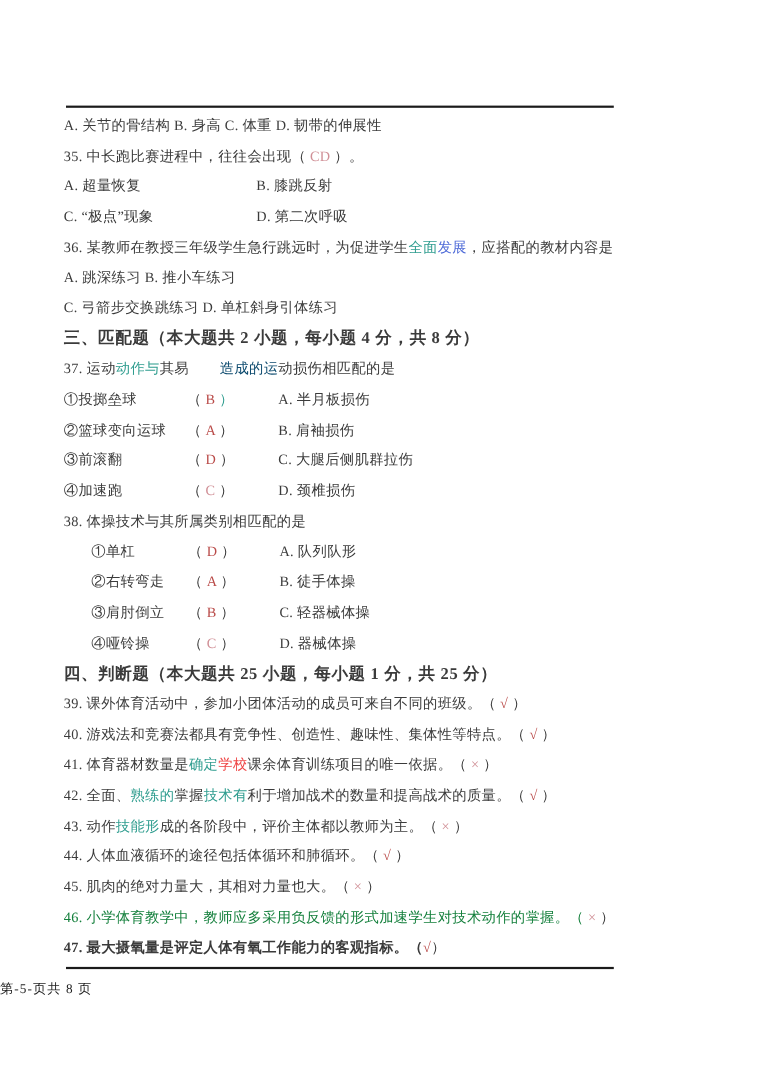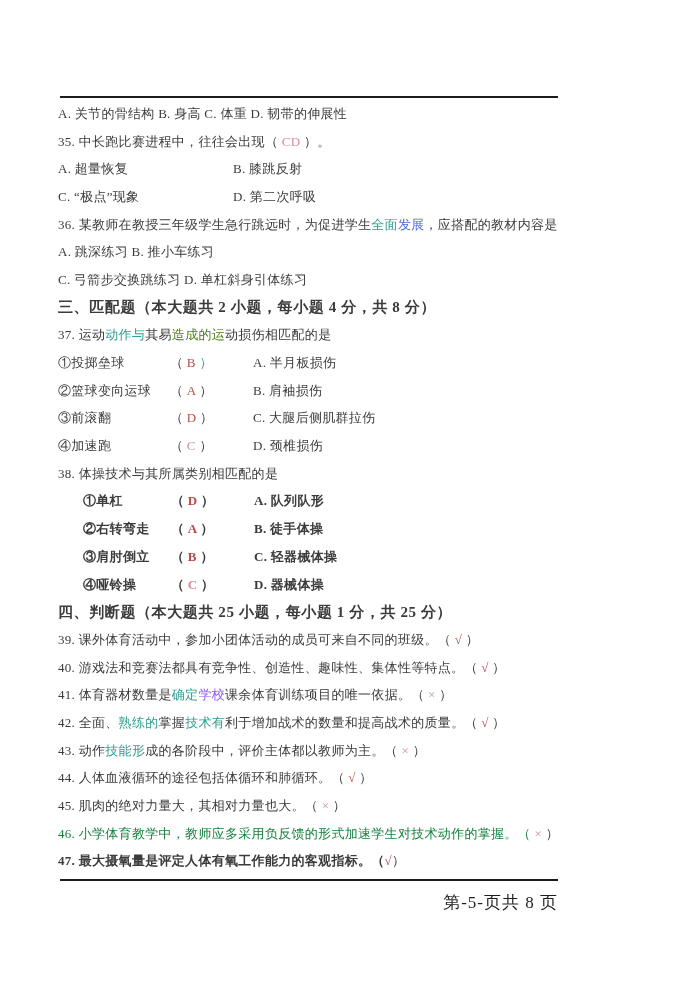--- a/index.html
+++ b/index.html
@@ -14,55 +14,55 @@
   .rule-bottom{top:879px;}
   .content{position:absolute;left:58px;top:100px;width:582px;}
   .line{
     height:27.7px;display:flex;align-items:center;
     font-size:13px;color:#3b3b3b;white-space:pre;letter-spacing:0.3px;
   }
   .heading{font-size:15px;font-weight:bold;color:#181818;letter-spacing:0.6px;}
   .col-left{display:inline-block;width:175px;}
   .match .m-item{display:inline-block;width:112px;}
   .match .m-ans{display:inline-block;width:83px;}
-  .match.indent{padding-left:25px;font-weight:bold;}
+  .match.indent{padding-left:25px;}
   .match.indent .m-item{width:88px;}
   .footer{
     position:absolute;top:891px;left:0;width:100%;
-    text-align:right;font-size:17px;color:#1f1f1f;letter-spacing:1px;
+    text-align:left;font-size:12px;color:#1f1f1f;letter-spacing:1px;
   }
 </style>
 </head>
 <body>
 
 <div class="page">
   <div class="rule rule-top"></div>
   <main class="content">
       <div class="line"><span style="color: rgb(59, 59, 59);">A. 关节的骨结构 B. 身高 C. 体重 D. 韧带的伸展性</span></div>
       <div class="line"><span style="color: rgb(59, 59, 59);">35. 中长跑比赛进程中，往往会出现（ </span><span style="color: rgb(208, 143, 150);">CD</span><span style="color: rgb(59, 59, 59);"> ）。</span></div>
       <div class="line"><span class="col-left"><span style="color: rgb(59, 59, 59);">A. 超量恢复</span></span><span class="col-right"><span style="color: rgb(59, 59, 59);">B. 膝跳反射</span></span></div>
       <div class="line"><span class="col-left"><span style="color: rgb(59, 59, 59);">C. “极点”现象</span></span><span class="col-right"><span style="color: rgb(59, 59, 59);">D. 第二次呼吸</span></span></div>
       <div class="line"><span style="color: rgb(59, 59, 59);">36. 某教师在教授三年级学生急行跳远时，为促进学生</span><span style="color: rgb(47, 157, 143);">全面</span><span style="color: rgb(79, 107, 216);">发展</span><span style="color: rgb(59, 59, 59);">，应搭配的教材内容是（ </span><span style="color: rgb(208, 143, 150);">BD</span><span style="color: rgb(59, 59, 59);"> ）。</span></div>
       <div class="line"><span style="color: rgb(59, 59, 59);">A. 跳深练习 B. 推小车练习</span></div>
       <div class="line"><span style="color: rgb(59, 59, 59);">C. 弓箭步交换跳练习 D. 单杠斜身引体练习</span></div>
       <div class="line heading"><span style="color: rgb(59, 59, 59);">三、匹配题（本大题共 2 小题，每小题 4 分，共 8 分）</span></div>
-      <div class="line"><span style="color: rgb(59, 59, 59);">37. 运动</span><span style="color: rgb(47, 157, 143);">动作与</span><span style="color: rgb(59, 59, 59);">其易</span><span style="color: #4d7c0f;">造成的运</span><span style="color: rgb(59, 59, 59);">动损伤相匹配的是</span></div>
+      <div class="line"><span style="color: rgb(59, 59, 59);">37. 运动</span><span style="color: rgb(47, 157, 143);">动作与</span><span style="color: rgb(59, 59, 59);">其易</span><span style="color: #0c4a6e; margin-left: 28px;">造成的运</span><span style="color: rgb(59, 59, 59);">动损伤相匹配的是</span></div>
       <div class="line match"><span class="m-item"><span style="color: rgb(59, 59, 59);">①投掷垒球</span></span><span class="m-ans"><span style="color: rgb(59, 59, 59);">（ </span><span style="color: rgb(185, 74, 72);">B</span><span style="color: rgb(47, 157, 143);"> ）</span></span><span class="m-opt"><span style="color: rgb(59, 59, 59);">A. 半月板损伤</span></span></div>
       <div class="line match"><span class="m-item"><span style="color: rgb(59, 59, 59);">②篮球变向运球</span></span><span class="m-ans"><span style="color: rgb(59, 59, 59);">（ </span><span style="color: rgb(185, 74, 72);">A</span><span style="color: rgb(59, 59, 59);"> ）</span></span><span class="m-opt"><span style="color: rgb(59, 59, 59);">B. 肩袖损伤</span></span></div>
       <div class="line match"><span class="m-item"><span style="color: rgb(59, 59, 59);">③前滚翻</span></span><span class="m-ans"><span style="color: rgb(59, 59, 59);">（ </span><span style="color: rgb(185, 74, 72);">D</span><span style="color: rgb(59, 59, 59);"> ）</span></span><span class="m-opt"><span style="color: rgb(59, 59, 59);">C. 大腿后侧肌群拉伤</span></span></div>
       <div class="line match"><span class="m-item"><span style="color: rgb(59, 59, 59);">④加速跑</span></span><span class="m-ans"><span style="color: rgb(59, 59, 59);">（ </span><span style="color: rgb(208, 143, 150);">C</span><span style="color: rgb(59, 59, 59);"> ）</span></span><span class="m-opt"><span style="color: rgb(59, 59, 59);">D. 颈椎损伤</span></span></div>
       <div class="line"><span style="color: rgb(59, 59, 59);">38. 体操技术与其所属类别相匹配的是</span></div>
       <div class="line match indent"><span class="m-item"><span style="color: rgb(59, 59, 59);">①单杠</span></span><span class="m-ans"><span style="color: rgb(59, 59, 59);">（ </span><span style="color: rgb(185, 74, 72);">D</span><span style="color: rgb(59, 59, 59);"> ）</span></span><span class="m-opt"><span style="color: rgb(59, 59, 59);">A. 队列队形</span></span></div>
       <div class="line match indent"><span class="m-item"><span style="color: rgb(59, 59, 59);">②右转弯走</span></span><span class="m-ans"><span style="color: rgb(59, 59, 59);">（ </span><span style="color: rgb(185, 74, 72);">A</span><span style="color: rgb(59, 59, 59);"> ）</span></span><span class="m-opt"><span style="color: rgb(59, 59, 59);">B. 徒手体操</span></span></div>
       <div class="line match indent"><span class="m-item"><span style="color: rgb(59, 59, 59);">③肩肘倒立</span></span><span class="m-ans"><span style="color: rgb(59, 59, 59);">（ </span><span style="color: rgb(185, 74, 72);">B</span><span style="color: rgb(59, 59, 59);"> ）</span></span><span class="m-opt"><span style="color: rgb(59, 59, 59);">C. 轻器械体操</span></span></div>
       <div class="line match indent"><span class="m-item"><span style="color: rgb(59, 59, 59);">④哑铃操</span></span><span class="m-ans"><span style="color: rgb(59, 59, 59);">（ </span><span style="color: rgb(208, 143, 150);">C</span><span style="color: rgb(59, 59, 59);"> ）</span></span><span class="m-opt"><span style="color: rgb(59, 59, 59);">D. 器械体操</span></span></div>
       <div class="line heading"><span style="color: rgb(59, 59, 59);">四、判断题（本大题共 25 小题，每小题 1 分，共 25 分）</span></div>
       <div class="line"><span style="color: rgb(59, 59, 59);">39. 课外体育活动中，参加小团体活动的成员可来自不同的班级。（ </span><span style="color: rgb(185, 74, 72);">√</span><span style="color: rgb(59, 59, 59);"> ）</span></div>
       <div class="line"><span style="color: rgb(59, 59, 59); text-align: center;">40. 游戏法和竞赛法都具有竞争性、创造性、趣味性、集体性等特点。（ </span><span style="color: rgb(185, 74, 72);">√</span><span style="color: rgb(59, 59, 59);"> ）</span></div>
-      <div class="line"><span style="color: rgb(59, 59, 59);">41. 体育器材数量是</span><span style="color: rgb(47, 157, 143);">确定</span><span style="color: #8b5cf6;">学校</span><span style="color: rgb(59, 59, 59);">课余体育训练项目的唯一依据。（ </span><span style="color: rgb(208, 143, 150);">×</span><span style="color: rgb(59, 59, 59);"> ）</span></div>
+      <div class="line"><span style="color: rgb(59, 59, 59);">41. 体育器材数量是</span><span style="color: rgb(47, 157, 143);">确定</span><span style="color: #ef4444;">学校</span><span style="color: rgb(59, 59, 59);">课余体育训练项目的唯一依据。（ </span><span style="color: rgb(208, 143, 150);">×</span><span style="color: rgb(59, 59, 59);"> ）</span></div>
       <div class="line"><span style="color: rgb(59, 59, 59);">42. 全面、</span><span style="color: rgb(47, 157, 143);">熟练的</span><span style="color: rgb(59, 59, 59);">掌握</span><span style="color: rgb(47, 157, 143);">技术有</span><span style="color: rgb(59, 59, 59);">利于增加战术的数量和提高战术的质量。（ </span><span style="color: rgb(185, 74, 72);">√</span><span style="color: rgb(59, 59, 59);"> ）</span></div>
       <div class="line"><span style="color: rgb(59, 59, 59);">43. 动作</span><span style="color: rgb(47, 157, 143);">技能形</span><span style="color: rgb(59, 59, 59);">成的各阶段中，评价主体都以教师为主。（ </span><span style="color: rgb(208, 143, 150);">×</span><span style="color: rgb(59, 59, 59);"> ）</span></div>
       <div class="line"><span style="color: rgb(59, 59, 59);">44. 人体血液循环的途径包括体循环和肺循环。（ </span><span style="color: rgb(185, 74, 72);">√</span><span style="color: rgb(59, 59, 59);"> ）</span></div>
       <div class="line"><span style="color: rgb(59, 59, 59);">45. 肌肉的绝对力量大，其相对力量也大。（ </span><span style="color: rgb(208, 143, 150);">×</span><span style="color: rgb(59, 59, 59);"> ）</span></div>
       <div class="line"><span style="color: #15803d;">46. 小学体育教学中，教师应多采用负反馈的形式加速学生对技术动作的掌握。（ </span><span style="color: rgb(208, 143, 150);">×</span><span style="color: rgb(59, 59, 59);"> ）</span></div>
       <div class="line"><span style="color: rgb(59, 59, 59); font-weight: bold;">47. 最大摄氧量是评定人体有氧工作能力的客观指标。（</span><span style="color: rgb(185, 74, 72);">√</span><span style="color: rgb(59, 59, 59);">）</span></div>
     </main>
   <div class="rule rule-bottom"></div>
   <div class="footer">第-5-页共 8 页</div>
 </div>

